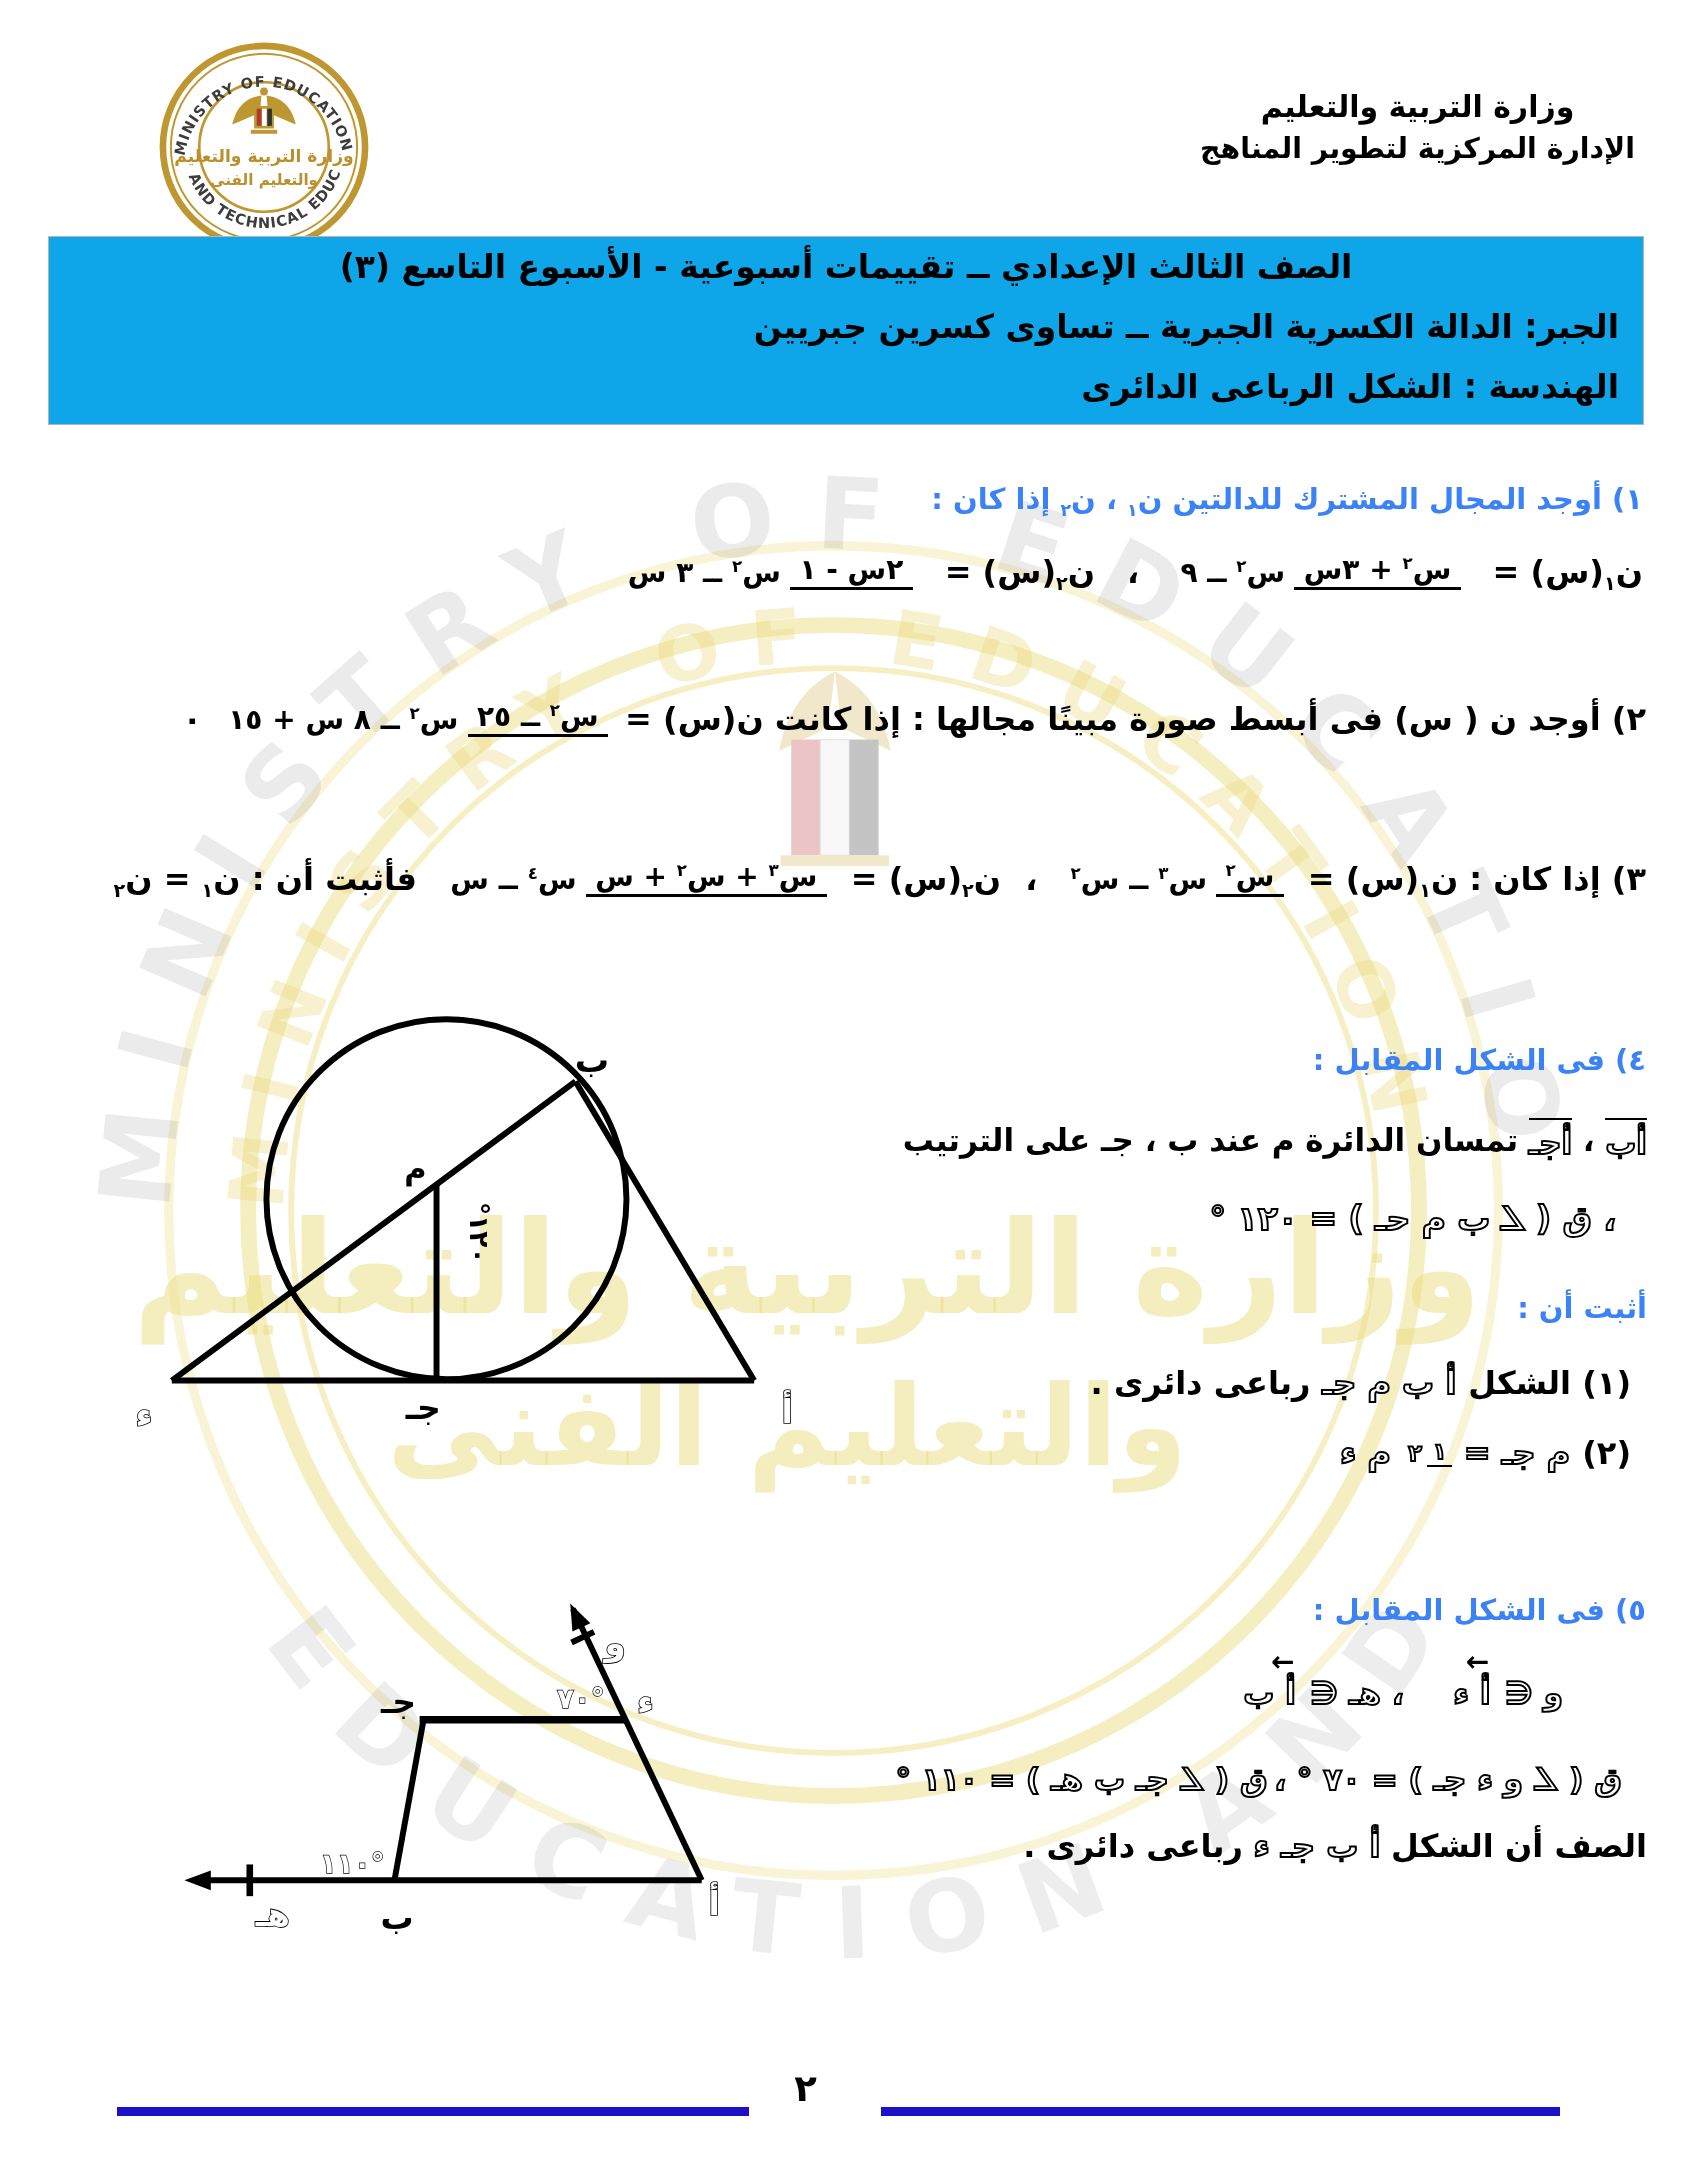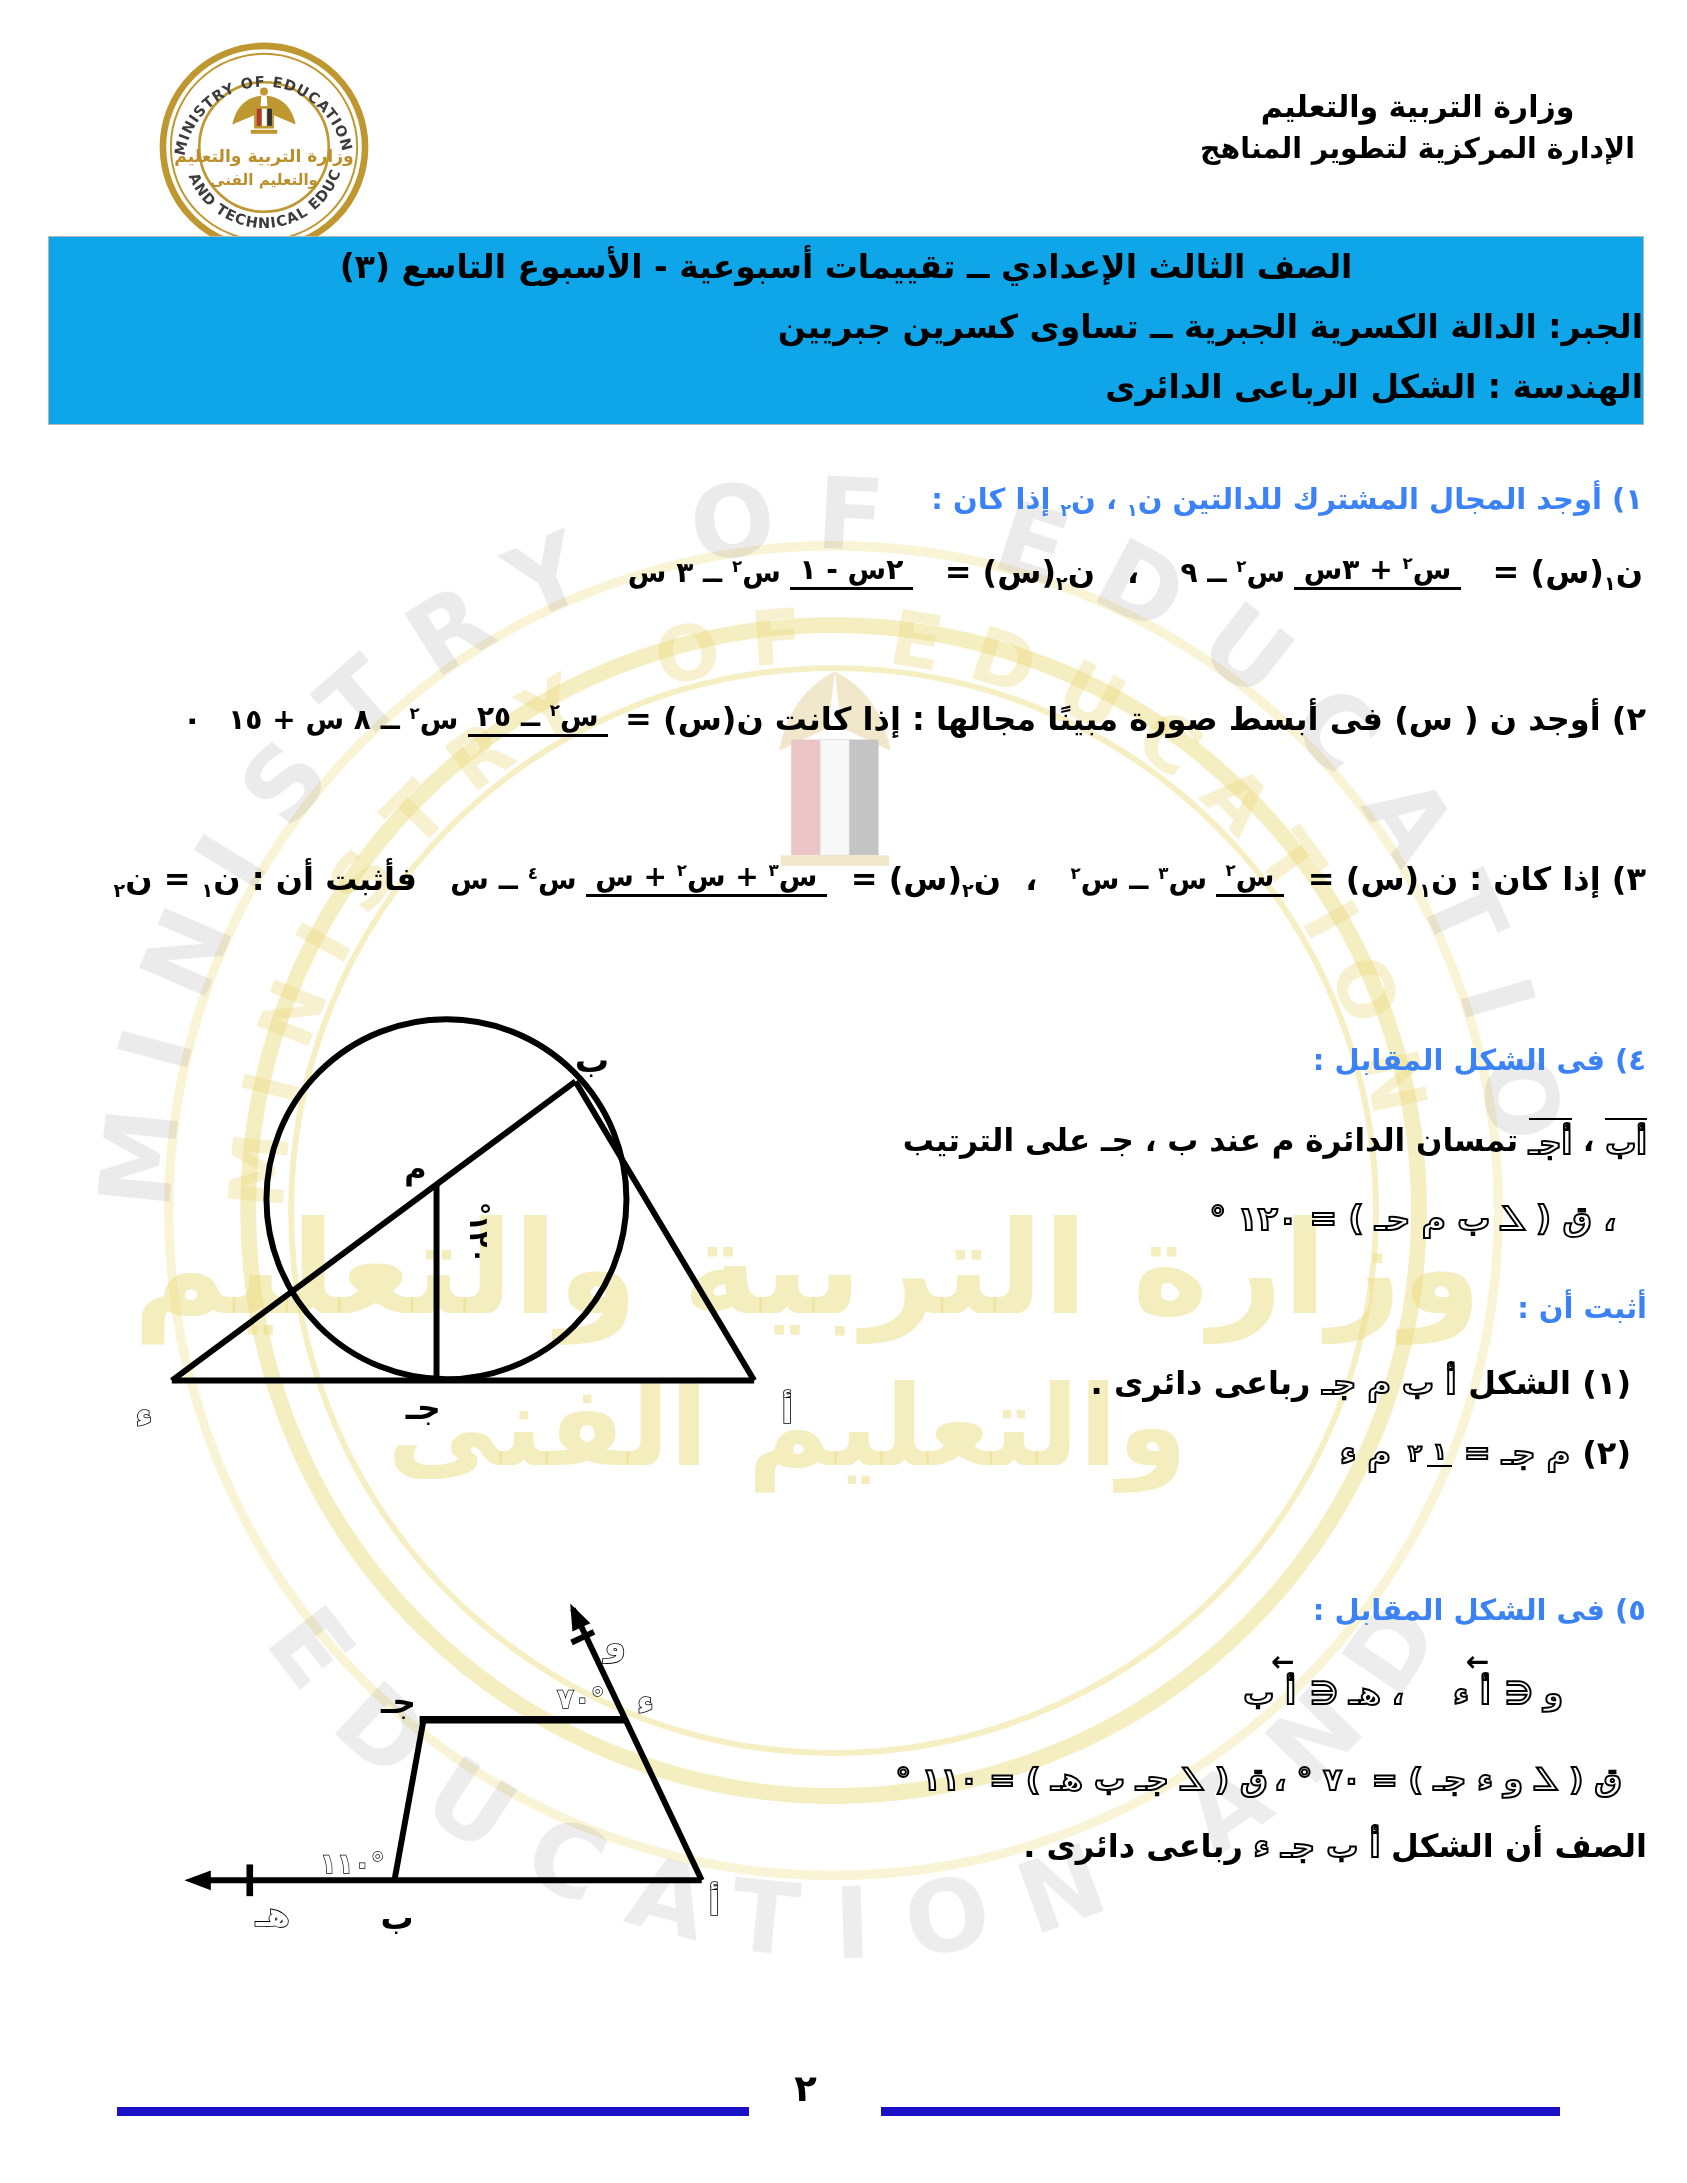--- a/index.html
+++ b/index.html
@@ -28,21 +28,21 @@
   .ray-arr{position:absolute;top:-30px;right:1.3px;font-size:28px;color:#000;-webkit-text-stroke:0;}
 
   .ministry{position:absolute;top:86px;right:52px;text-align:center;font-weight:bold;direction:rtl;}
   .ministry .m1{font-size:30px;line-height:42px;}
   .ministry .m2{font-size:28.4px;line-height:42px;}
   .ministry .m3{font-size:27px;line-height:41px;}
 
   .headerbox{position:absolute;left:48px;top:236px;width:1594px;height:187px;background:#0ea5e9;
              border:0.7px solid #b5b5b5;font-weight:bold;direction:rtl;font-size:33px;line-height:60px;}
   .hb1{text-align:center;}
-  .hb2,.hb3{text-align:right;padding-right:0;}
+  .hb2,.hb3{text-align:right;padding-right:24px;}
 
   .bar{position:absolute;top:2107px;height:9.3px;background:#1b12c7;}
   .pagenum{position:absolute;left:779px;top:2067px;width:53px;text-align:center;
            font-size:37px;font-weight:bold;}
   svg text{font-family:"DejaVu Sans",sans-serif;}
 </style>
 </head>
 <body>
 
 <div class="page">

